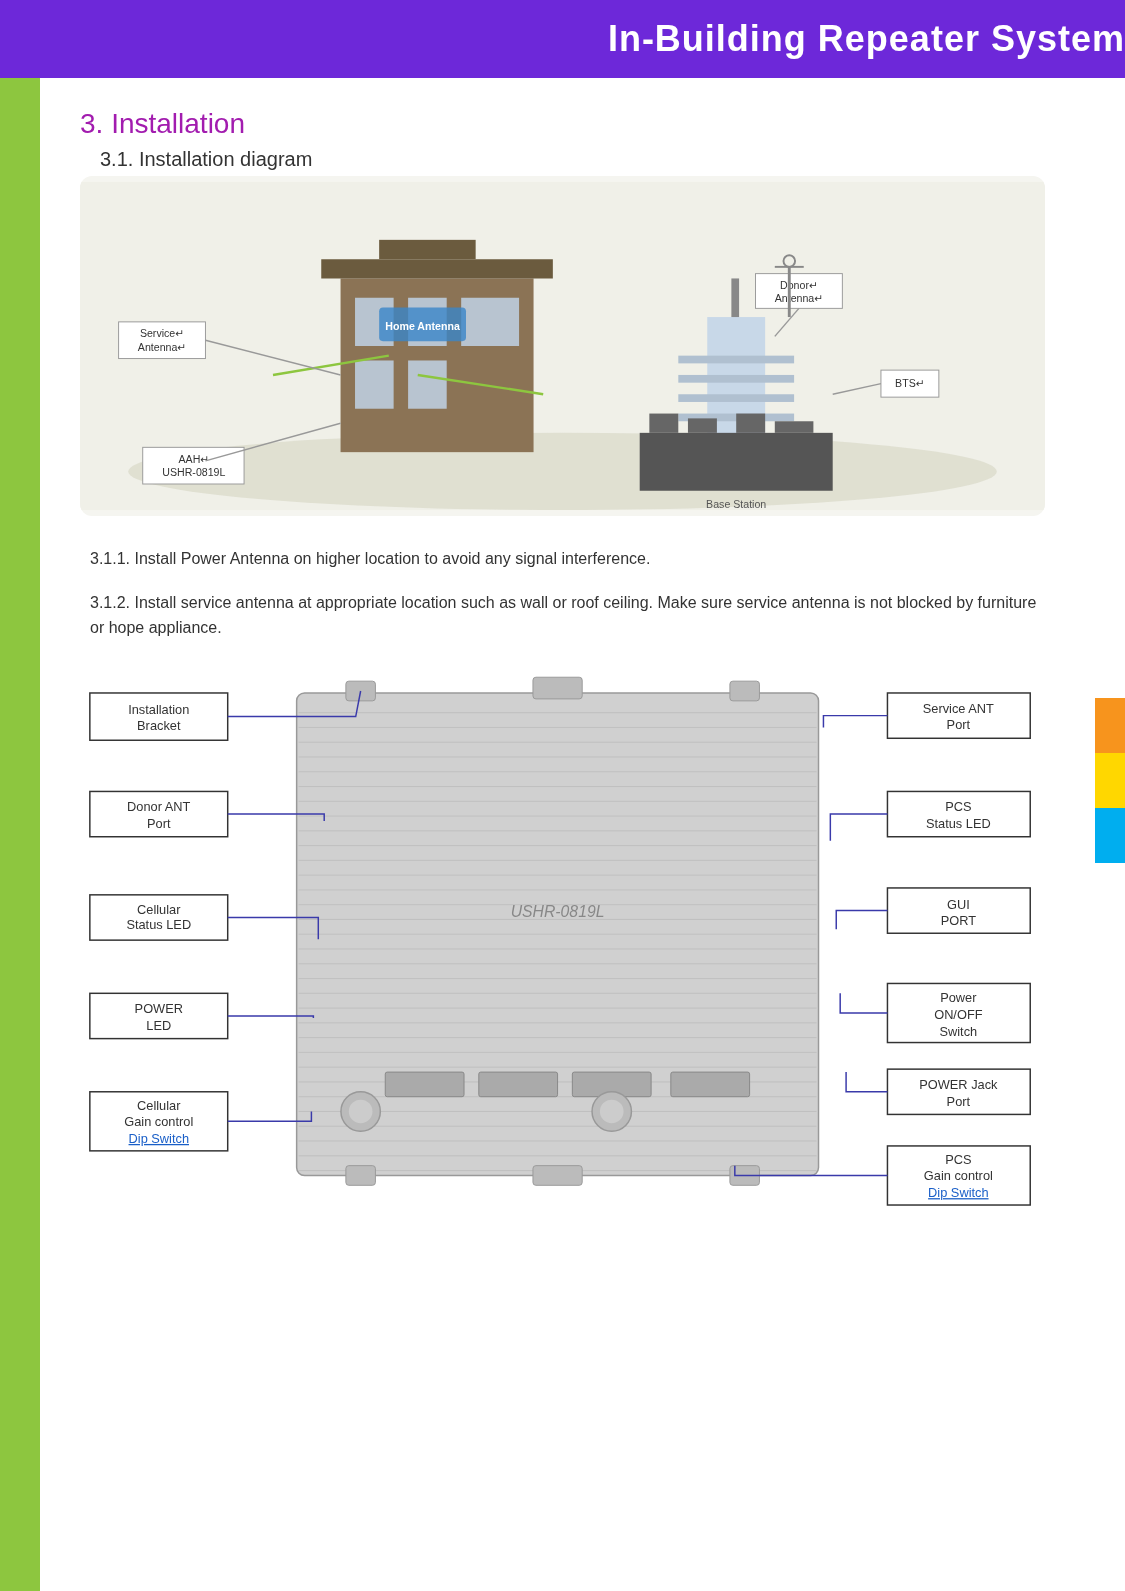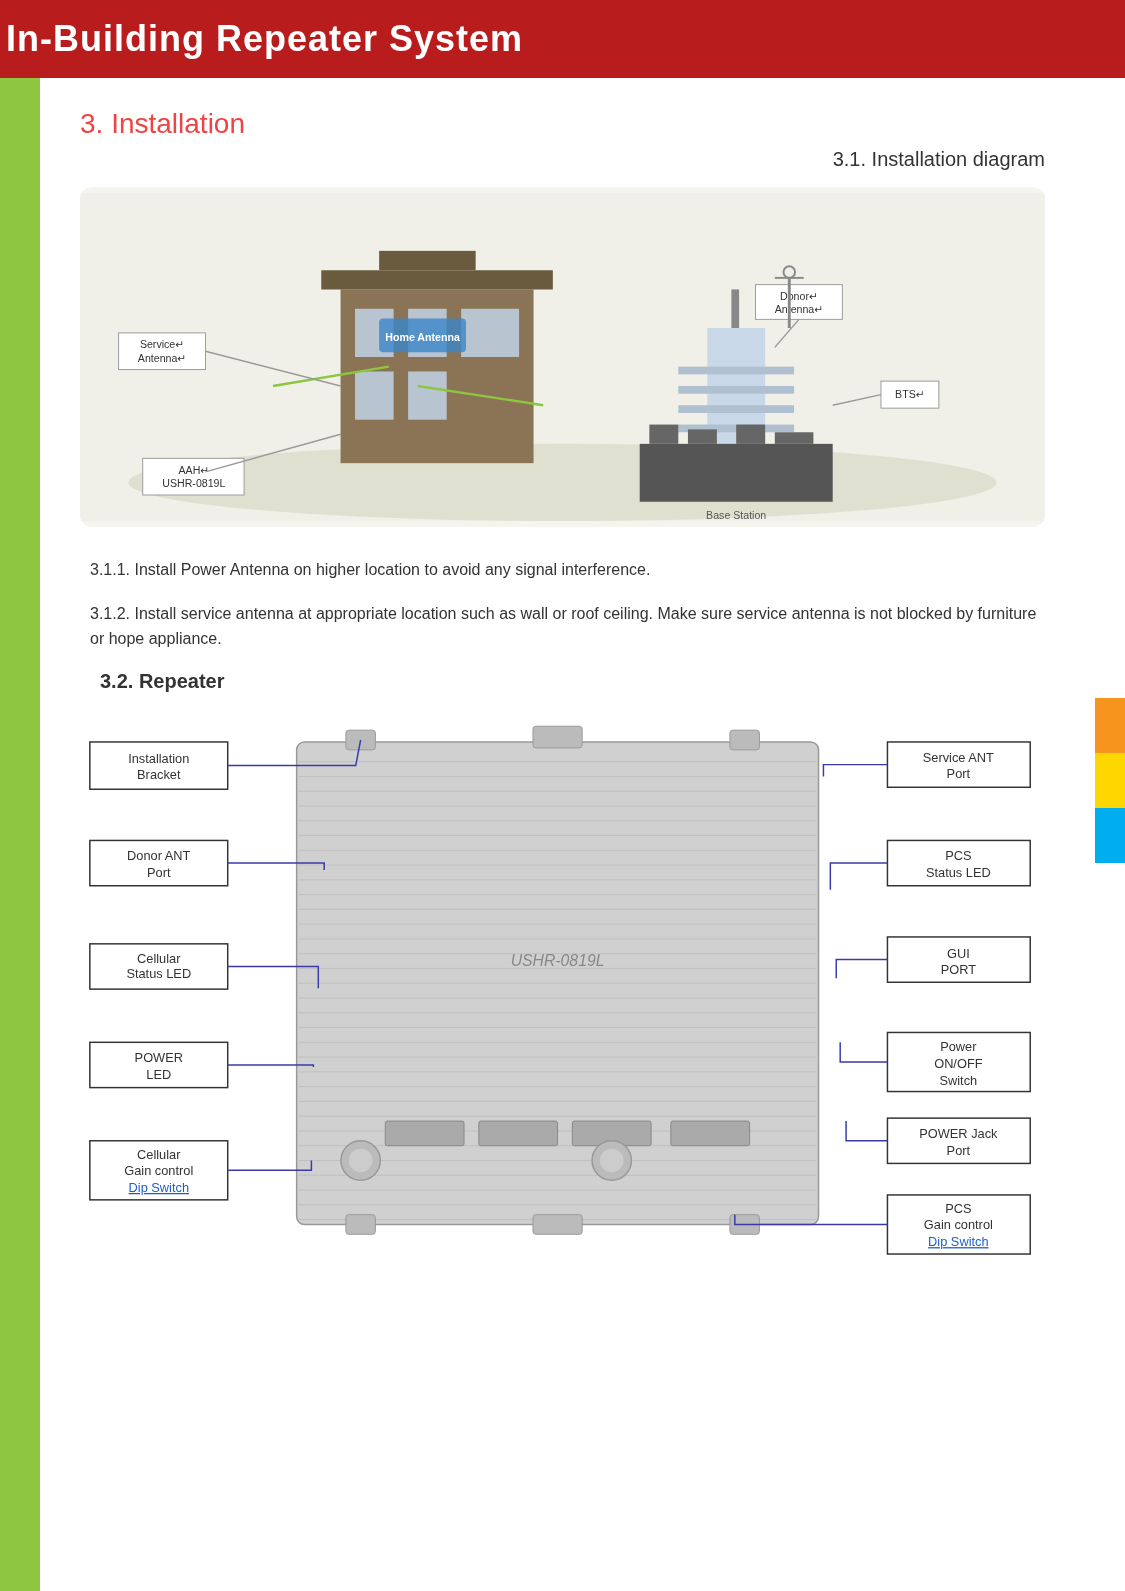--- a/index.html
+++ b/index.html
@@ -6,24 +6,24 @@
     body {
       width: 1125px;
       min-height: 1591px;
       font-family: Arial, sans-serif;
       background: #fff;
       position: relative;
     }
 
     
     .header {
-      background: #b91c1c;
+      background: #6d28d9;
       width: 100%;
-      padding: 18px 6px;
-      text-align: left;
+      padding: 18px 0;
+      text-align: right;
     }
     .header-title {
       color: #fff;
       font-size: 36px;
       font-weight: 900;
       letter-spacing: 1px;
     }
 
     
     .content {
@@ -73,21 +73,21 @@
     
     .main-body {
       flex: 1;
       padding: 30px 40px 40px 40px;
     }
 
     
     .section-title {
       font-size: 28px;
       font-weight: normal;
-      color: #ef4444;
+      color: #a21caf;
       margin-bottom: 8px;
     }
     .subsection-title {
       font-size: 20px;
       font-weight: normal;
       color: #333;
       margin-bottom: 15px;
     }
     .subsection-title-bold {
       font-size: 20px;
@@ -138,21 +138,21 @@
 </div>
 
 <div class="content">
 
   <div class="left-bar"></div>
 
   <div class="main-body">
 
     <h2 class="section-title">3. Installation</h2>
 
-    <h3 class="subsection-title" style="margin-left:20px;margin-bottom:16px;text-align:right;">3.1. Installation diagram</h3>
+    <h3 class="subsection-title" style="margin-left:20px;margin-bottom:5px;">3.1. Installation diagram</h3>
 
     <div class="diagram-container">
       <svg width="100%" height="100%" viewBox="0 0 1000 340">
 
         <rect x="0" y="0" width="1000" height="340" fill="#f0f0e8"></rect>
 
         <ellipse cx="500" cy="300" rx="450" ry="40" fill="#d8d8c8" opacity="0.7"></ellipse>
 
         <rect x="270" y="100" width="200" height="180" fill="#8B7355"></rect>
 
@@ -219,21 +219,20 @@
       <span>3.1.1. </span>
       <span>Install Power Antenna on higher location to avoid any signal interference.</span>
     </div>
 
     <div class="instruction">
       <span>3.1.2. </span>
       <span>Install service antenna at appropriate location such as wall or roof ceiling. Make sure service antenna is not blocked by furniture or hope appliance.</span>
     </div>
 
 
-    <h3 class="subsection-title-bold" style="margin-left:20px; margin-top:5px;">3.2. Repeater</h3>
 
     <div class="repeater-diagram">
       
       
       <svg width="100%" height="580" viewBox="0 0 980 580">
 
         <rect x="220" y="30" width="530" height="490" rx="8" ry="8" fill="#d0d0d0" stroke="#999" stroke-width="1.5"></rect>
 
         <g stroke="#bbb" stroke-width="0.8">
           <line x1="222" y1="50" x2="748" y2="50"></line>

